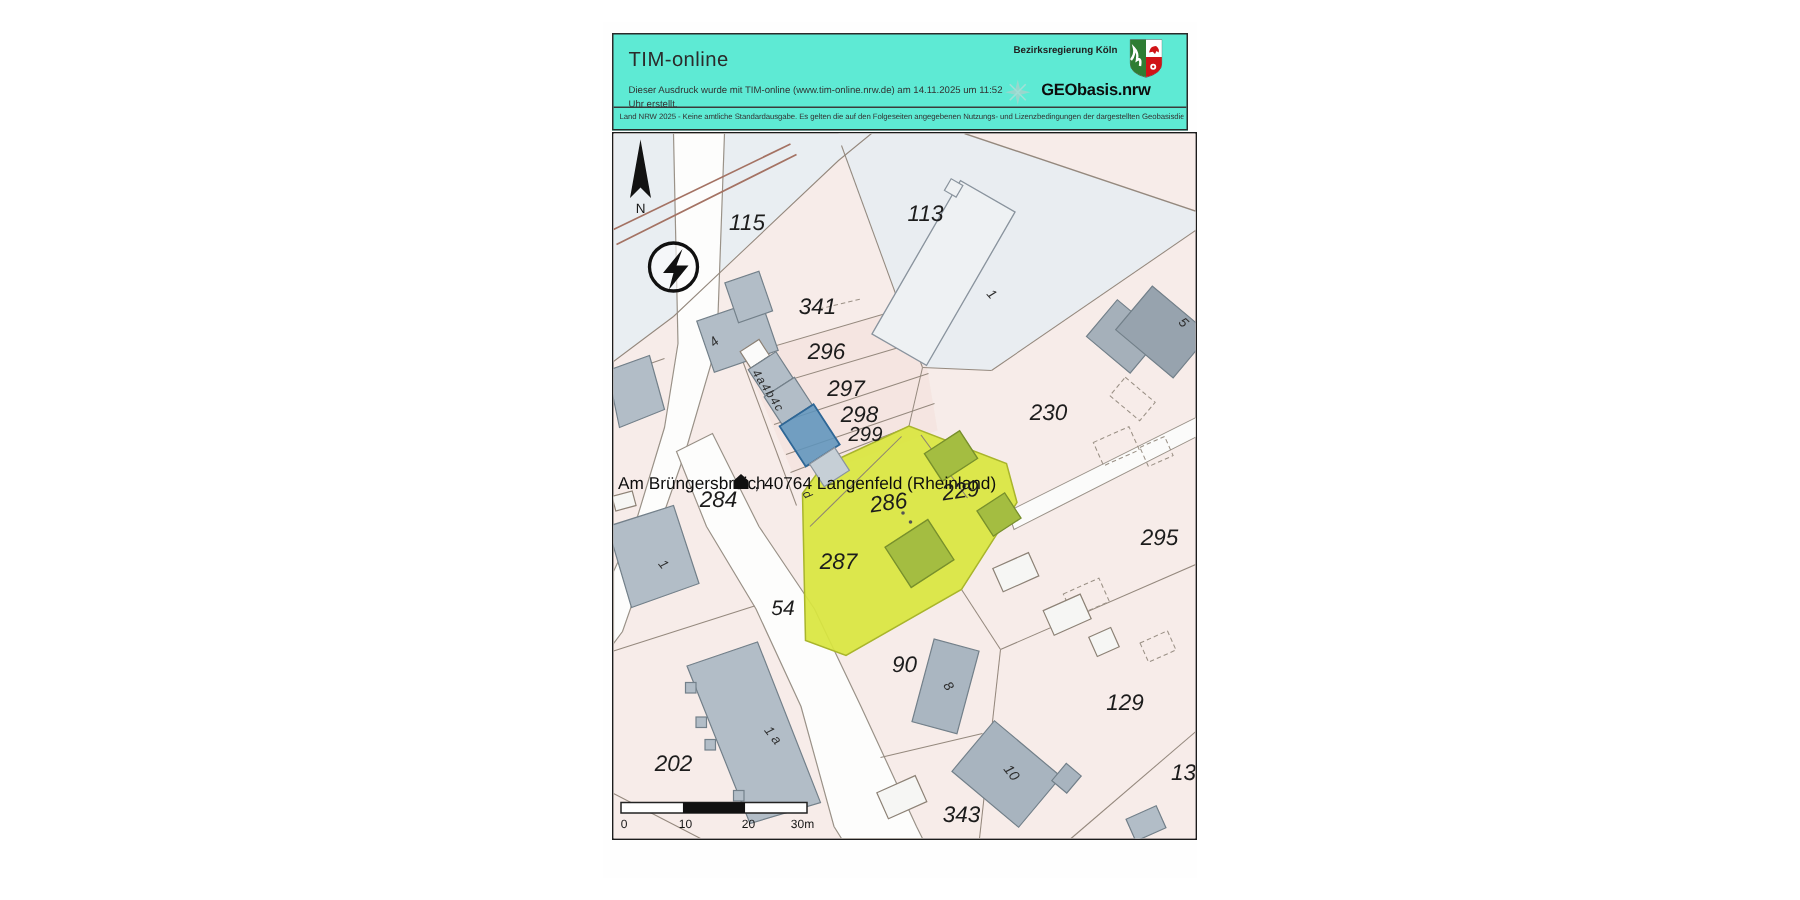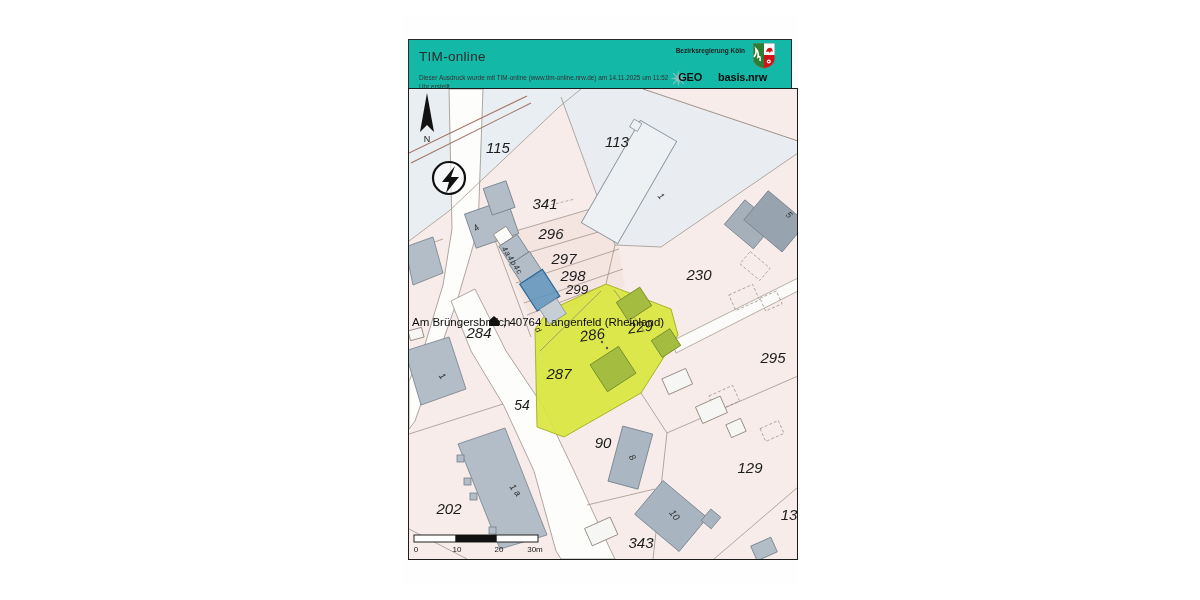--- a/index.html
+++ b/index.html
@@ -1,25 +1,25 @@
 <!DOCTYPE html>
 <html><head>
 <meta charset="utf-8">
 <style>
   html,body{margin:0;padding:0;background:#fff;}
   body{width:1200px;height:600px;position:relative;font-family:"Liberation Sans",sans-serif;overflow:hidden;}
   .page{position:absolute;left:402px;top:15px;width:396px;height:570px;background:#fefefe;}
-  .header-box{position:absolute;left:6px;top:24px;width:382px;height:63px;border:1.4px solid #2a2a2a;background:#14b8a6;}
+  .header-box{position:absolute;left:6px;top:7px;width:382px;height:63px;border:1.4px solid #2a2a2a;background:#5eead4;}
   .tim-title{position:absolute;left:10px;top:9px;font-size:13.5px;color:#2b2b2b;letter-spacing:.3px;}
   .print-note{position:absolute;left:10px;top:34px;width:250px;font-size:6.4px;line-height:1.35;color:#333;}
   .agency{position:absolute;right:46px;top:7px;font-size:6.5px;font-weight:bold;color:#222;}
   .crest{position:absolute;right:16px;top:3px;width:22px;height:26px;}
   .geobasis{position:absolute;right:24px;top:31px;font-size:11px;color:#0d0d0d;letter-spacing:-.2px;}
   .geobasis .geo{font-weight:700;}
-  .geobasis .basis{font-weight:800;margin-left:16px;}
+  .geobasis .basis{font-weight:800;}
   .compass{position:absolute;right:104px;top:30px;width:17px;height:17px;opacity:.55;}
   .hdr-divider{position:absolute;left:0;right:0;top:48px;border-top:1px solid #3a3a3a;}
   .disclaimer{position:absolute;left:4px;top:52px;right:2px;font-size:5.2px;letter-spacing:-.05px;color:#333;white-space:nowrap;overflow:hidden;}
   .map-box{position:absolute;left:6px;top:73px;width:388px;height:470px;border:1.5px solid #1c1c1c;background:#f7ece9;}
   .map-box svg{display:block;}
   .parcel-num{font-family:"Liberation Sans",sans-serif;font-style:italic;fill:#1c1c1c;text-anchor:middle;}
   .house-num{font-family:"Liberation Sans",sans-serif;font-style:italic;fill:#2e2e2e;text-anchor:middle;}
   .scale-tick{font-family:"Liberation Sans",sans-serif;fill:#151515;text-anchor:middle;}
   .addr{font-family:"Liberation Sans",sans-serif;fill:#0d0d0d;}
 </style>

